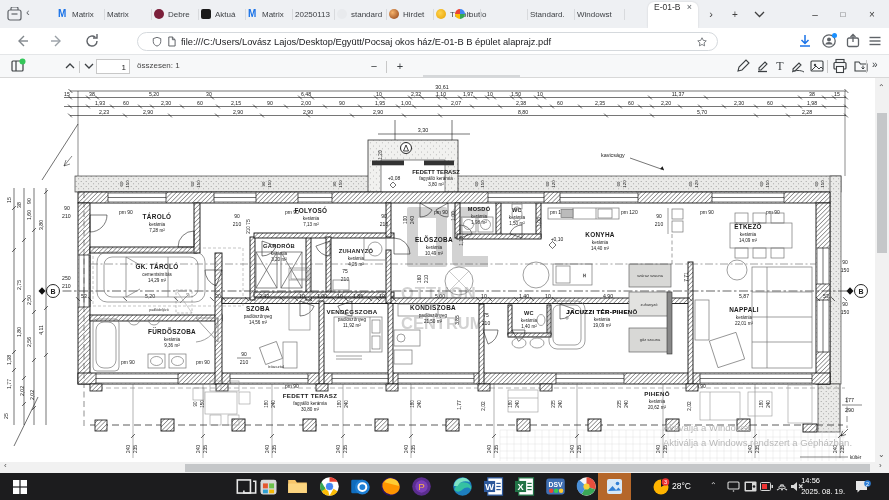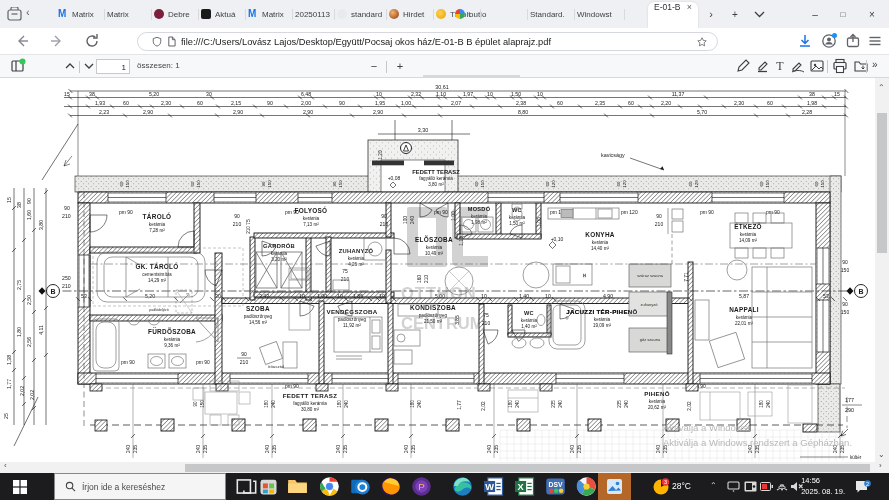--- a/index.html
+++ b/index.html
@@ -1035,24 +1035,20 @@
     </div>
 <div id="hthumb" class="abs"></div>
 
 <div id="taskbar" class="abs">
 <svg class="abs" style="left:13px;top:7px" width="14" height="14" viewBox="0 0 14 14">
         <rect x="0" y="0" width="6.4" height="6.4" fill="#fdfdfd"></rect>
         <rect x="7.6" y="0" width="6.4" height="6.4" fill="#fdfdfd"></rect>
         <rect x="0" y="7.6" width="6.4" height="6.4" fill="#fdfdfd"></rect>
         <rect x="7.6" y="7.6" width="6.4" height="6.4" fill="#fdfdfd"></rect>
       </svg>
-<div id="search"><svg width="11" height="11" viewBox="0 0 12 12" style="margin:0 6px 0 10px">
-          <circle cx="5" cy="5" r="3.5" fill="none" stroke="#444" stroke-width="1.2"></circle>
-          <line x1="7.7" y1="7.7" x2="11" y2="11" stroke="#444" stroke-width="1.2"></line>
-        </svg>Írjon ide a kereséshez</div>
 <svg class="tbi" style="left:236px" width="16" height="16" viewBox="0 0 16 16">
         <rect x="1" y="3" width="10" height="10" fill="none" stroke="#e8e8e8" stroke-width="1.2"></rect>
         <path d="M13 4 h2 v9 h-9 v-2" fill="none" stroke="#e8e8e8" stroke-width="1.2"></path>
       </svg>
 <svg class="tbi" style="left:258px" width="17" height="17" viewBox="0 0 17 17">
         <rect x="2" y="3" width="13" height="12" rx="2" fill="#d8d8d8"></rect>
         <rect x="4" y="6" width="4" height="4" fill="#e4572e"></rect>
         <rect x="9" y="6" width="4" height="4" fill="#6cc24a"></rect>
         <rect x="4" y="11" width="4" height="3" fill="#2f9fd0"></rect>
         <rect x="9" y="11" width="4" height="3" fill="#f2b705"></rect>

